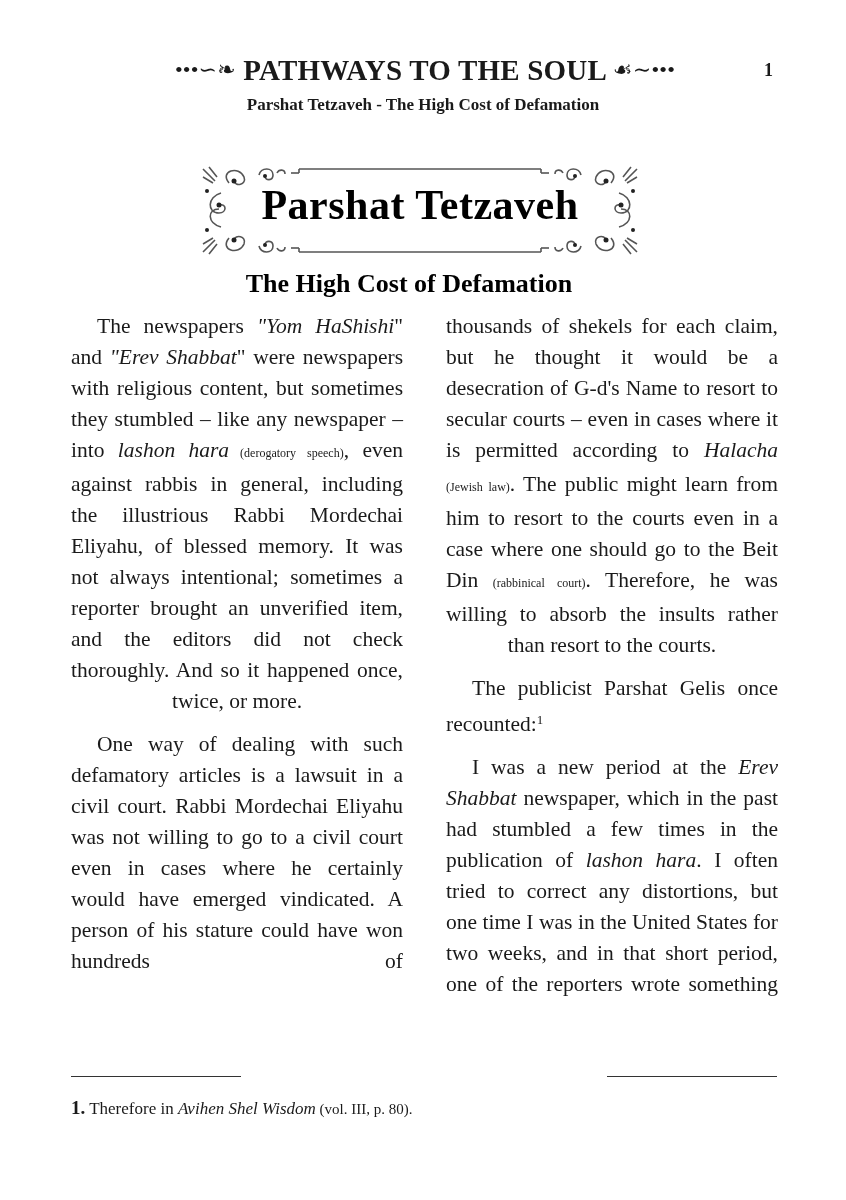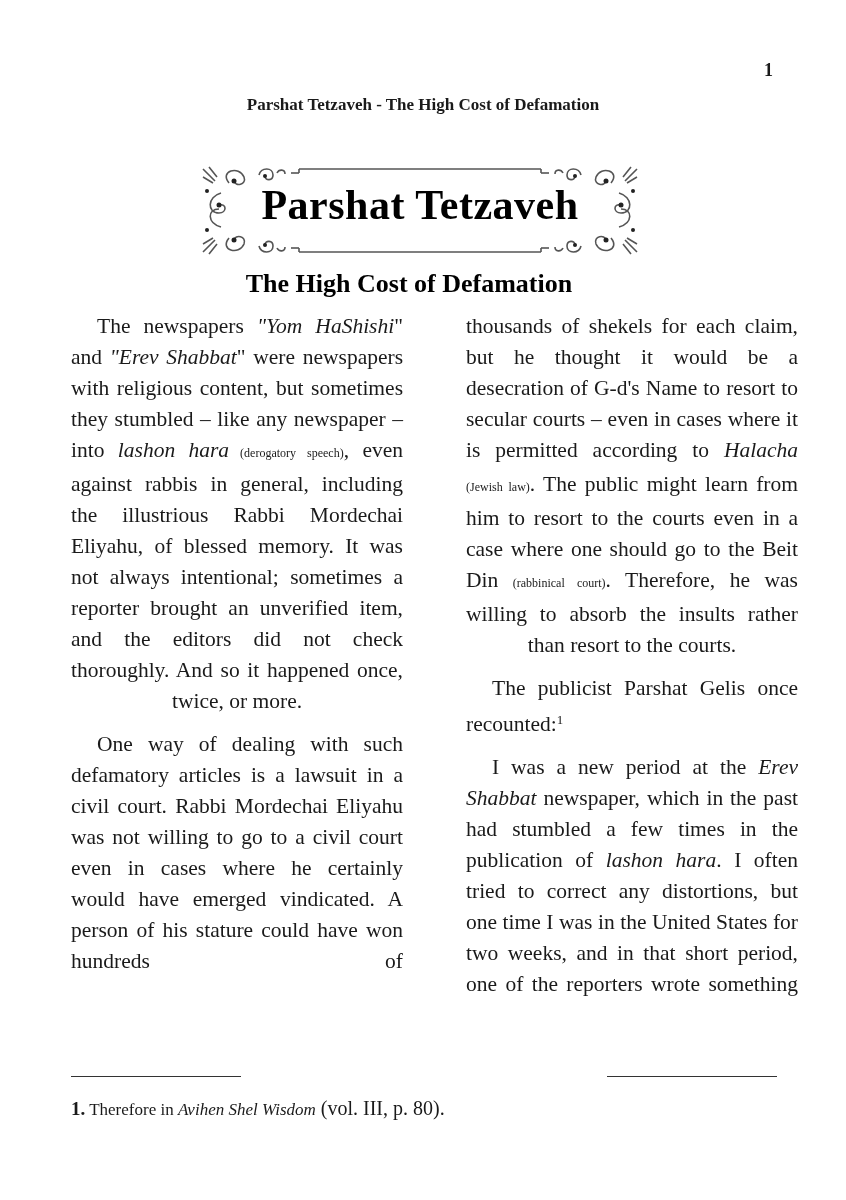--- a/index.html
+++ b/index.html
@@ -34,21 +34,21 @@
   .article-title {
     position: absolute; left: 0; top: 269px; width: 818px; text-align: center;
     font-size: 26px; font-weight: bold; color: #000;
   }
   .col {
     position: absolute; top: 311px; width: 332px;
     font-size: 21.5px; line-height: 31px; text-align: justify;
     font-family: "Liberation Serif", "DejaVu Serif", serif;
   }
   .col-left { left: 71px; }
-  .col-right { left: 446px; margin-left: 20px; }
+  .col-right { left: 446px; }
   .col p { margin: 0; text-indent: 26px; }
   .col p.gap { margin-top: 12px; }
   .col p.noindent { text-indent: 0; }
   .col p.last-center { text-align-last: center; }
   .small { font-size: 12px; }
   .sup { font-size: 13px; vertical-align: 7px; }
   .footer-rule {
     position: absolute; left: 71px; top: 1064px; width: 706px; height: 24px;
   }
   .footer-rule .line { position: absolute; top: 12px; height: 1px; background: #333; }
@@ -62,20 +62,25 @@
   .footer-label .orn { font-style: normal; font-size: 15px; font-weight: normal; }
   .footnote {
     position: absolute; left: 71px; top: 1097px; font-size: 17px;
   }
   .footnote .num { font-weight: bold; font-size: 19px; }
 </style>
 </head>
 <body>
 
 <header class="running-head">
+  <div class="running-title">
+    <span class="orn">•••∽❧</span>
+    <span>PATHWAYS TO THE SOUL</span>
+    <span class="orn">☙∼•••</span>
+  </div>
   <div class="page-num">1</div>
 </header>
 
 <div class="subhead">Parshat Tetzaveh - The High Cost of Defamation</div>
 
 <div class="title-frame">
   <svg width="442" height="95" viewBox="0 0 442 95">
     <g fill="none" stroke="#555" stroke-width="1.6">
       <line x1="100" y1="6" x2="342" y2="6"></line>
       <line x1="100" y1="89" x2="342" y2="89"></line>
@@ -142,14 +147,14 @@
   <p class="gap"><span>The publicist Parshat Gelis once recounted:</span><span class="sup">1</span></p>
   <p class="gap" style="text-align-last: justify;"><span>I was a new period at the </span><i>Erev Shabbat</i><span> newspaper, which in the past had stumbled a few times in the publication of </span><i>lashon hara</i><span>. I often tried to correct any distortions, but one time I was in the United States for two weeks, and in that short period, one of the reporters wrote something</span></p>
 </section>
 
 <div class="footer-rule">
   <div class="line l"></div>
   <div class="line r"></div>
 </div>
 
 <div class="footnote">
-  <span class="num">1.</span><span> Therefore in </span><i>Avihen Shel Wisdom</i><span class="small" style="font-size:20px;"> (vol. III, p. 80).</span>
+  <span class="num">1.</span><span> Therefore in </span><i>Avihen Shel Wisdom</i><span class="small" style="font-size:15px;"> (vol. III, p. 80).</span>
 </div>
 
 </body></html>

